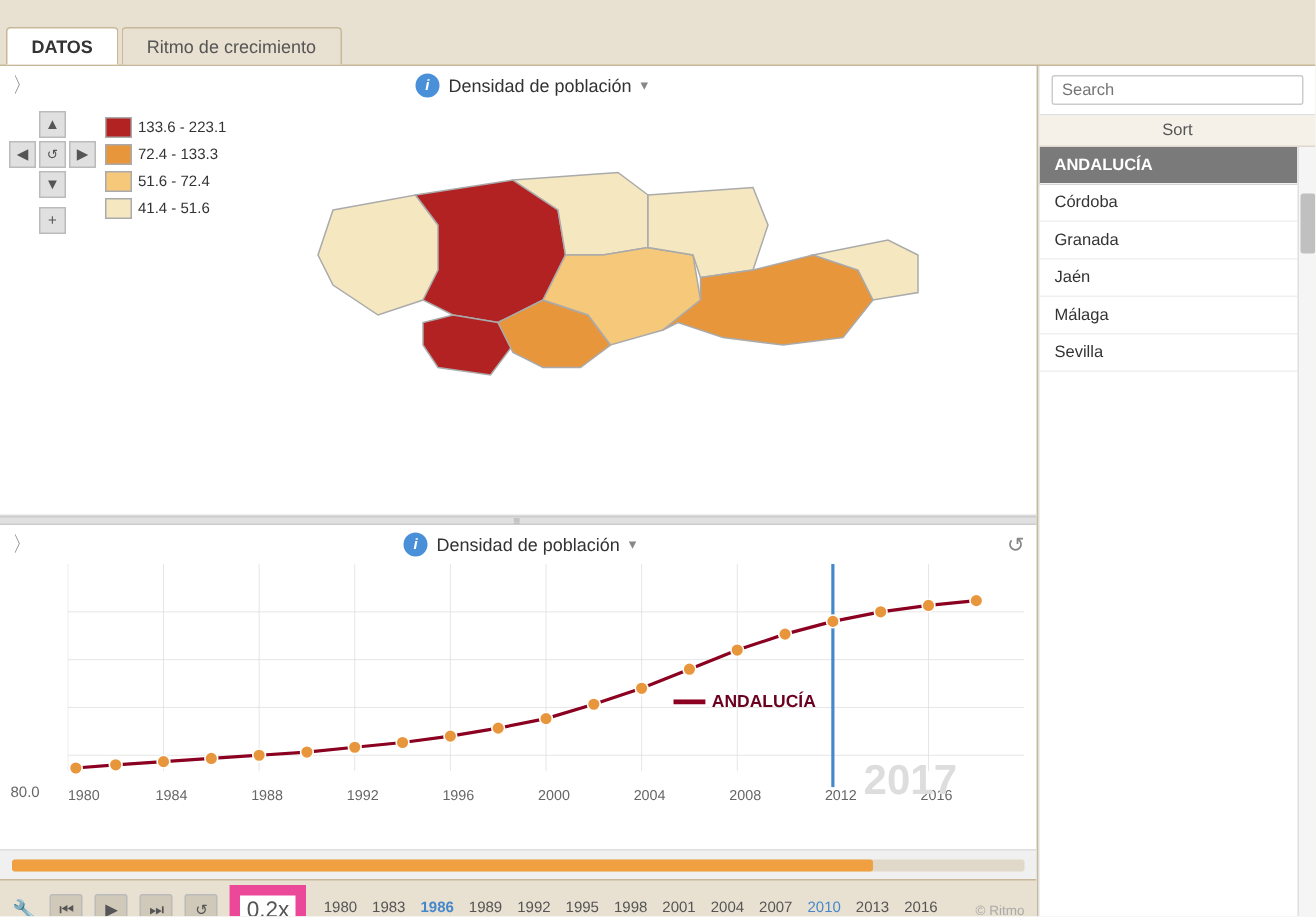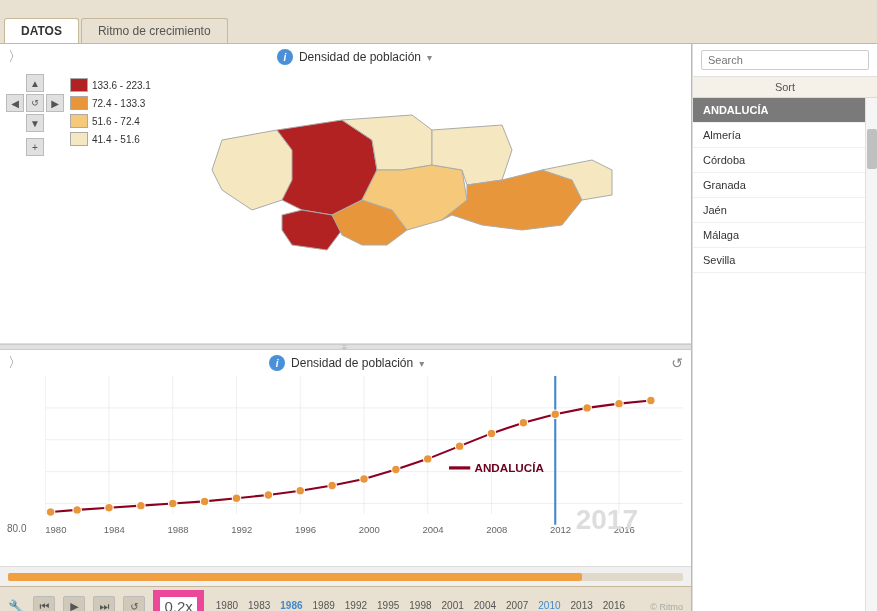--- a/index.html
+++ b/index.html
@@ -266,21 +266,20 @@
     </div>
 
     <div class="right-sidebar">
       <div class="search-box">
         <input type="text" class="search-input" placeholder="Search" style="">
       </div>
       <button class="sort-btn">Sort</button>
       <div style="display:flex; flex:1; overflow:hidden;">
         <div class="region-list" id="region-list">
         <div class="region-item selected">ANDALUCÍA</div>
-            <div class="region-item">Almería</div>
             <div class="region-item">Córdoba</div>
             <div class="region-item">Granada</div>
             <div class="region-item">Jaén</div>
             <div class="region-item">Málaga</div>
             <div class="region-item">Sevilla</div>
           </div>
         <div class="sidebar-scrollbar">
           <div class="scrollbar-thumb"></div>
         </div>
       </div>

